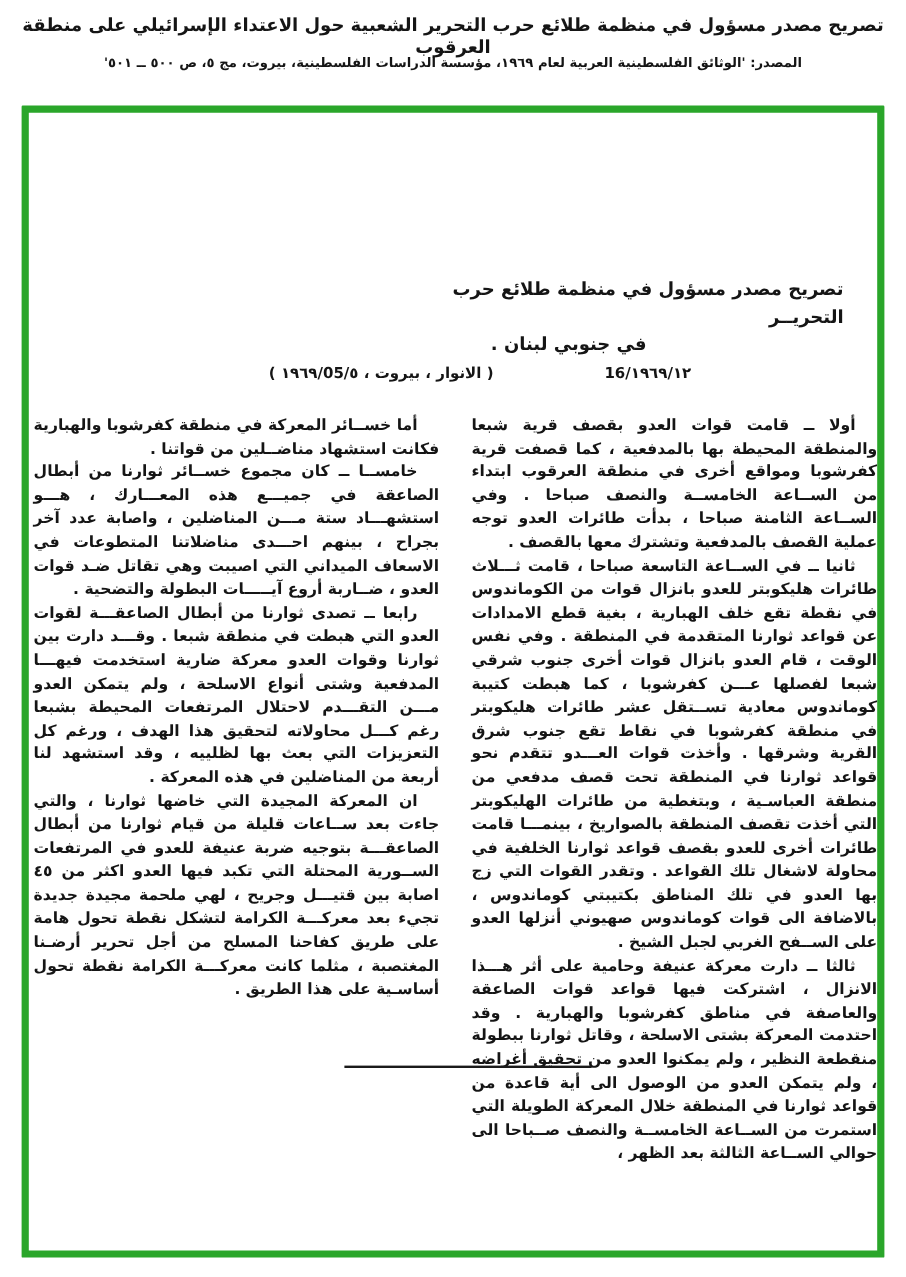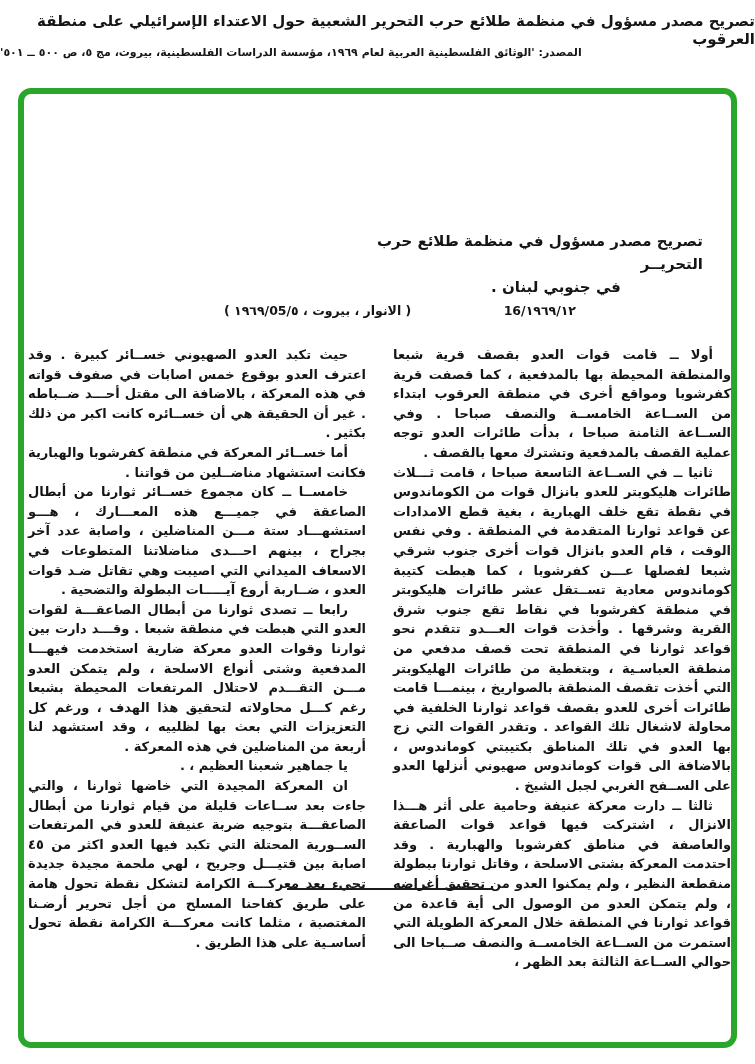--- a/index.html
+++ b/index.html
@@ -8,46 +8,46 @@
     width:755px; height:1064px;
     background:#ffffff;
     font-family:"DejaVu Sans", sans-serif;
     color:#151515;
     direction:rtl;
     position:relative;
     overflow:hidden;
   }
   .page-header-title {
     position:absolute; top:12px; right:0; left:0;
-    text-align:right;
+    text-align:center;
     font-size:15px; font-weight:bold;
     letter-spacing:0.2px;
   }
   .page-header-source {
     position:absolute; top:46px; right:0; left:0;
-    text-align:left;
+    text-align:center;
     font-size:11px; font-weight:bold;
   }
   .document-frame {
     position:absolute;
     left:18px; top:88px;
     width:719px; height:960px;
     border:6px solid #2aa62a;
-    border-radius:13px;
+    border-radius:1px;
     background:#ffffff;
   }
   .frame-inner { position:relative; width:707px; height:948px; }
   .document-title {
     position:absolute; top:136px; right:28px;
     width:346px;
     text-align:right;
     font-size:15px; font-weight:bold;
     line-height:23px;
   }
-  .document-title .t3 { padding-left:52px; text-align:center; }
+  .document-title .t3 { padding-left:52px; text-align:left; }
   .dateline {
     position:absolute; top:209px; left:200px;
     width:352px;
     display:flex; justify-content:space-between;
     direction:rtl;
     font-size:12.5px; font-weight:bold;
   }
   .column {
     position:absolute; top:251px;
     width:338px;
@@ -84,24 +84,22 @@
       <span>( الانوار ، بيروت ، ١٩٦٩/05/٥ )</span>
     </div>
 
     <div class="column column-right">
       <p>أولا ــ قامت قوات العدو بقصف قرية شبعا والمنطقة المحيطة بها بالمدفعية ، كما قصفت قرية كفرشوبا ومواقع أخرى في منطقة العرقوب ابتداء من الســاعة الخامســة والنصف صباحا . وفي الســاعة الثامنة صباحا ، بدأت طائرات العدو توجه عملية القصف بالمدفعية وتشترك معها بالقصف .</p>
       <p>ثانيا ــ في الســاعة التاسعة صباحا ، قامت ثـــلاث طائرات هليكوبتر للعدو بانزال قوات من الكوماندوس في نقطة تقع خلف الهبارية ، بغية قطع الامدادات عن قواعد ثوارنا المتقدمة في المنطقة . وفي نفس الوقت ، قام العدو بانزال قوات أخرى جنوب شرقي شبعا لفصلها عـــن كفرشوبا ، كما هبطت كتيبة كوماندوس معادية تســتقل عشر طائرات هليكوبتر في منطقة كفرشوبا في نقاط تقع جنوب شرق القرية وشرقها . وأخذت قوات العـــدو تتقدم نحو قواعد ثوارنا في المنطقة تحت قصف مدفعي من منطقة العباسـية ، وبتغطية من طائرات الهليكوبتر التي أخذت تقصف المنطقة بالصواريخ ، بينمـــا قامت طائرات أخرى للعدو بقصف قواعد ثوارنا الخلفية في محاولة لاشغال تلك القواعد . وتقدر القوات التي زج بها العدو في تلك المناطق بكتيبتي كوماندوس ، بالاضافة الى قوات كوماندوس صهيوني أنزلها العدو على الســفح الغربي لجبل الشيخ .</p>
       <p>ثالثا ــ دارت معركة عنيفة وحامية على أثر هـــذا الانزال ، اشتركت فيها قواعد قوات الصاعقة والعاصفة في مناطق كفرشوبا والهبارية . وقد احتدمت المعركة بشتى الاسلحة ، وقاتل ثوارنا ببطولة منقطعة النظير ، ولم يمكنوا العدو من تحقيق أغراضه ، ولم يتمكن العدو من الوصول الى أية قاعدة من قواعد ثوارنا في المنطقة خلال المعركة الطويلة التي استمرت من الســاعة الخامســة والنصف صــباحا الى حوالي الســاعة الثالثة بعد الظهر ،</p>
     </div>
 
     <div class="column column-left">
-      <p>حيث تكبد العدو الصهيوني خســائر كبيرة . وقد اعترف العدو بوقوع خمس اصابات في صفوف قواته في هذه المعركة ، بالاضافة الى مقتل أحـــد ضــباطه . غير أن الحقيقة هي أن خســائره كانت اكبر من ذلك بكثير .</p>
       <p>أما خســائر المعركة في منطقة كفرشوبا والهبارية فكانت استشهاد مناضــلين من قواتنا .</p>
       <p>خامســا ــ كان مجموع خســائر ثوارنا من أبطال الصاعقة في جميـــع هذه المعـــارك ، هـــو استشهـــاد ستة مـــن المناضلين ، واصابة عدد آخر بجراح ، بينهم احـــدى مناضلاتنا المتطوعات في الاسعاف الميداني التي اصيبت وهي تقاتل ضـد قوات العدو ، ضــاربة أروع آيـــــات البطولة والتضحية .</p>
       <p>رابعا ــ تصدى ثوارنا من أبطال الصاعقـــة لقوات العدو التي هبطت في منطقة شبعا . وقـــد دارت بين ثوارنا وقوات العدو معركة ضارية استخدمت فيهـــا المدفعية وشتى أنواع الاسلحة ، ولم يتمكن العدو مـــن التقـــدم لاحتلال المرتفعات المحيطة بشبعا رغم كـــل محاولاته لتحقيق هذا الهدف ، ورغم كل التعزيزات التي بعث بها لظلييه ، وقد استشهد لنا أربعة من المناضلين في هذه المعركة .</p>
-      <p>يا جماهير شعبنا العظيم ، .</p>
       <p>ان المعركة المجيدة التي خاضها ثوارنا ، والتي جاءت بعد ســاعات قليلة من قيام ثوارنا من أبطال الصاعقـــة بتوجيه ضربة عنيفة للعدو في المرتفعات الســورية المحتلة التي تكبد فيها العدو اكثر من ٤٥ اصابة بين قتيـــل وجريح ، لهي ملحمة مجيدة جديدة تجيء بعد معركـــة الكرامة لتشكل نقطة تحول هامة على طريق كفاحنا المسلح من أجل تحرير أرضـنا المغتصبة ، مثلما كانت معركـــة الكرامة نقطة تحول أساسـية على هذا الطريق .</p>
     </div>
 
     <div class="end-divider"></div>
 
   </div>
 </div>
 
 </body></html>

